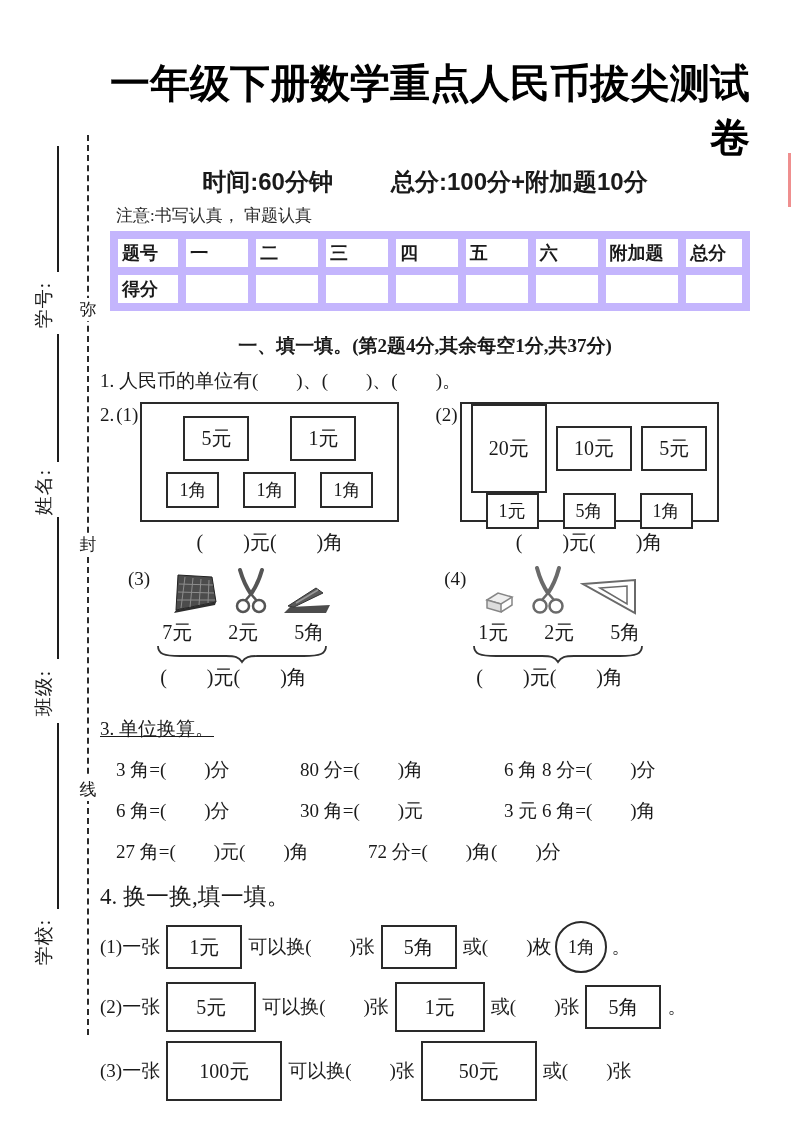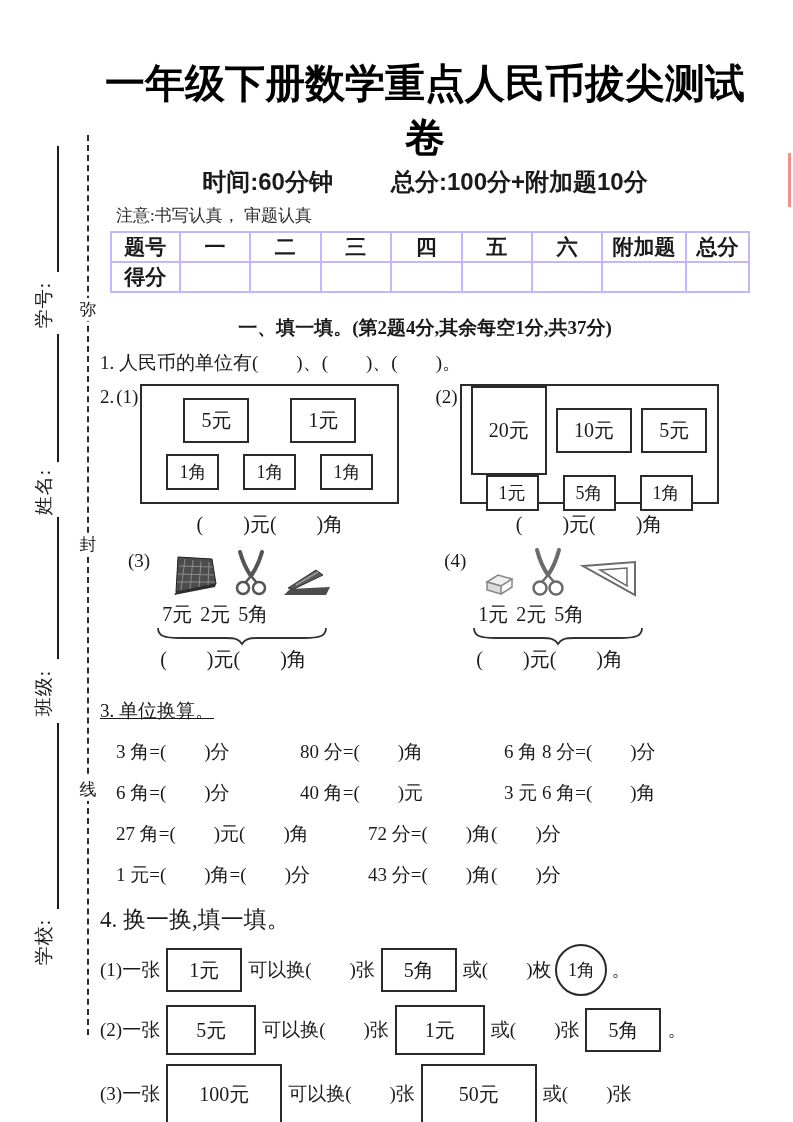--- a/index.html
+++ b/index.html
@@ -9,48 +9,48 @@
   .vline{position:absolute;left:57px;width:2px;background:#1d1d1d;}
   .slabel{position:absolute;left:-8px;width:104px;text-align:center;font-size:19px;
           transform:rotate(-90deg);white-space:nowrap;letter-spacing:1px;}
   .dashline{position:absolute;left:87px;top:135px;height:900px;border-left:2px dashed #2a2a2a;}
   .sealchar{position:absolute;left:78px;width:20px;text-align:center;background:#fff;
             font-size:17px;z-index:2;}
   .rededge{position:absolute;left:788px;top:153px;width:3px;height:54px;background:#ef8f8f;}
   
   .main{position:absolute;left:100px;top:56px;width:650px;}
   .title{font-family:"Liberation Sans","DejaVu Sans",sans-serif;font-weight:900;
-         font-size:40px;text-align:center;line-height:1.35;letter-spacing:0px;color:#000;}
+         font-size:40px;text-align:right;line-height:1.35;letter-spacing:0px;color:#000;}
   .subtitle{display:flex;justify-content:center;gap:58px;font-weight:bold;font-size:24px;
             font-family:"Liberation Sans","DejaVu Sans",sans-serif;margin-top:2px;}
   .notice{font-size:17px;color:#2b2b2b;margin:6px 0 4px 16px;}
   table.score{border-collapse:collapse;margin:2px 0 0 10px;}
-  table.score td{border:2px solid #c4b5fd;height:28px;text-align:center;
-                 font-size:21px;font-weight:bold;padding:0 4px;}
+  table.score td{border:8px solid #c4b5fd;height:28px;
+                 font-size:18px;font-weight:bold;padding:0 4px;}
   td.c-label{width:62px;} td.c-num{width:64px;} td.c-extra{width:78px;} td.c-total{width:56px;}
   .sec-head{font-size:19px;font-weight:bold;margin-top:22px;text-align:center;}
   .q1{font-size:19px;margin-top:9px;}
   
   .q2row{display:flex;margin-top:8px;}
   .qnum{font-size:19px;flex:0 0 auto;padding-top:2px;}
   .plabel{font-size:19px;flex:0 0 auto;padding:2px 2px 0 2px;}
   .pcolm{display:flex;flex-direction:column;align-items:center;}
   .moneybox{border:2px solid #2a2a2a;width:255px;height:116px;display:flex;
             flex-direction:column;justify-content:space-evenly;}
   .mrow{display:flex;justify-content:space-evenly;align-items:center;}
   .denom{border:2px solid #2a2a2a;padding:7px 16px;font-size:20px;background:#fff;}
   .denom.sm{padding:4px 11px;font-size:18px;}
   .denom.lg{padding:29px 16px;}
   .boxanswer{font-size:20px;margin-top:7px;}
   .gap34{width:34px;flex:0 0 auto;}
   
   .itemsrow{display:flex;margin-top:10px;}
   .itemcol{display:flex;flex-direction:column;}
   .icons{display:flex;align-items:flex-end;gap:12px;height:50px;margin-left:14px;}
-  .prices{display:flex;gap:8px;font-size:20px;margin:3px 0 0 10px;}
+  .prices{display:flex;gap:36px;font-size:20px;margin:3px 0 0 10px;}
   .brace{margin:-2px 0 0 2px;line-height:0;}
   .panswer{font-size:20px;margin:0 0 0 8px;}
   
   .convrow{display:flex;font-size:19px;margin:15px 0 0 16px;white-space:nowrap;}
   .cv1{width:184px;flex:0 0 auto;} .cv2{width:204px;flex:0 0 auto;}
   .cw1{width:252px;flex:0 0 auto;}
   
   .q4head{font-size:23px;margin-top:16px;}
   .exline{display:flex;align-items:center;font-size:19px;margin-top:9px;white-space:nowrap;}
   .bx{border:2px solid #2a2a2a;display:inline-flex;align-items:center;justify-content:center;
@@ -229,30 +229,26 @@
     </div>
 
     <div class="q1" style="margin-top:25px;text-decoration:underline;">3. 单位换算。</div>
     <div class="convrow">
       <span class="cv1">3 角=(　　)分</span>
       <span class="cv2">80 分=(　　)角</span>
       <span>6 角 8 分=(　　)分</span>
     </div>
     <div class="convrow">
       <span class="cv1">6 角=(　　)分</span>
-      <span class="cv2">40 角=(　　)元</span>
+      <span class="cv2">30 角=(　　)元</span>
       <span>3 元 6 角=(　　)角</span>
     </div>
     <div class="convrow">
       <span class="cw1">27 角=(　　)元(　　)角</span>
       <span>72 分=(　　)角(　　)分</span>
-    </div>
-    <div class="convrow">
-      <span class="cw1">1 元=(　　)角=(　　)分</span>
-      <span>43 分=(　　)角(　　)分</span>
     </div>
 
     <div class="q4head">4. 换一换,填一填。</div>
 
     <div class="exline">
       <span>(1)一张</span>
       <span class="bx bx-s">1元</span>
       <span>可以换(　　)张</span>
       <span class="bx bx-s">5角</span>
       <span>或(　　)枚</span>

